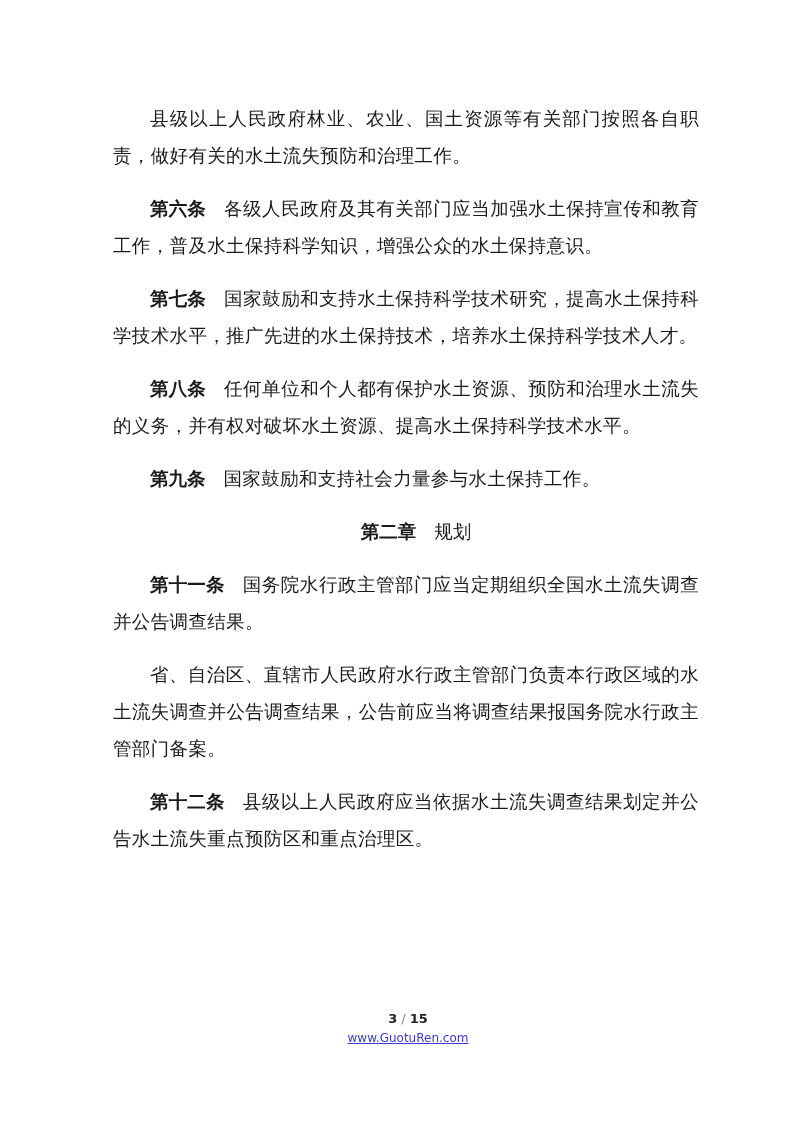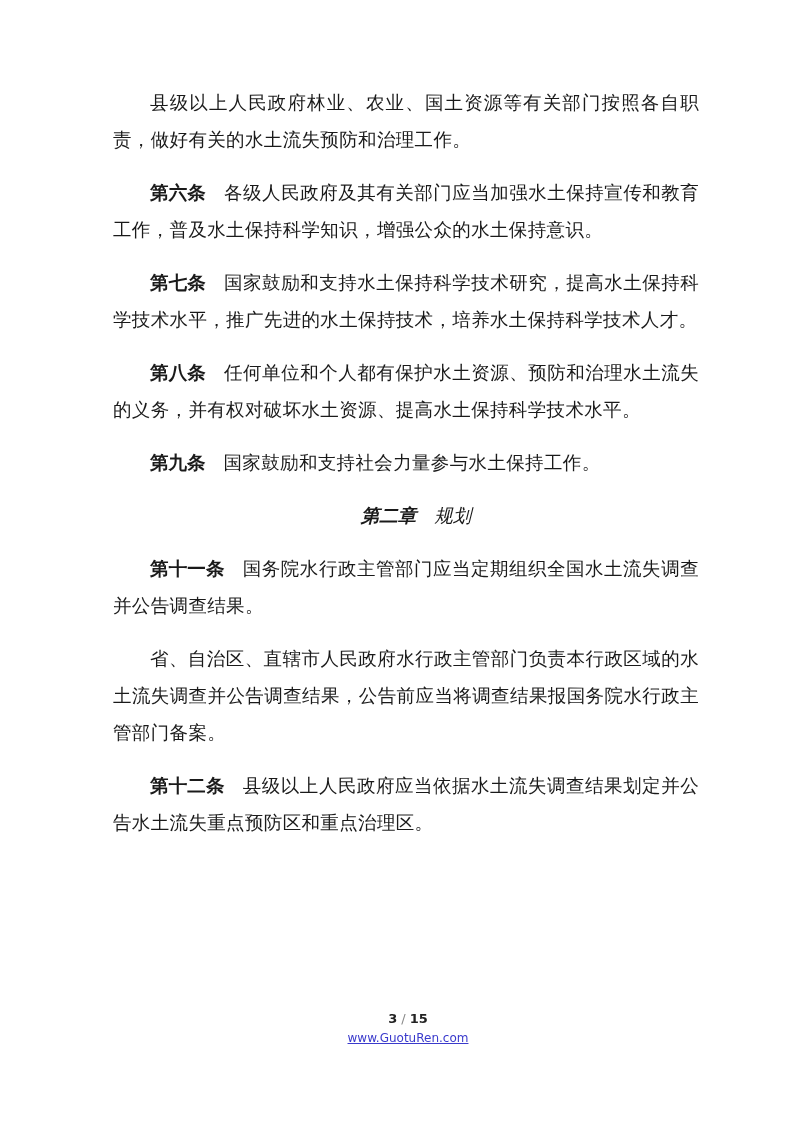--- a/index.html
+++ b/index.html
@@ -11,21 +11,21 @@
       width: 800px;
       height: 1132px;
       position: relative;
       overflow: hidden;
       font-family: "DejaVu Serif", "Liberation Serif", serif;
       color: #1a1a1a;
     }
     .page {
       position: absolute;
       left: 113px;
-      top: 84px;
+      top: 100px;
       width: 586px;
     }
     .para {
       font-size: 18.5px;
       line-height: 37px;
       margin: 0 0 16px 0;
       text-align: justify;
       letter-spacing: 0.35px;
     }
     .para.indent {
@@ -39,21 +39,20 @@
     .art-gap {
       display: inline-block;
       width: 18px;
     }
     .chapter {
       font-size: 18.5px;
       line-height: 37px;
       margin: 0 0 16px 0;
       text-align: center;
       padding-left: 20px;
-      font-style: italic;
     }
     .chapter .ch-label {
       font-family: "DejaVu Sans", "Liberation Sans", sans-serif;
       font-weight: bold;
     }
     .footer {
       position: absolute;
       left: 0;
       width: 816px;
       text-align: center;

